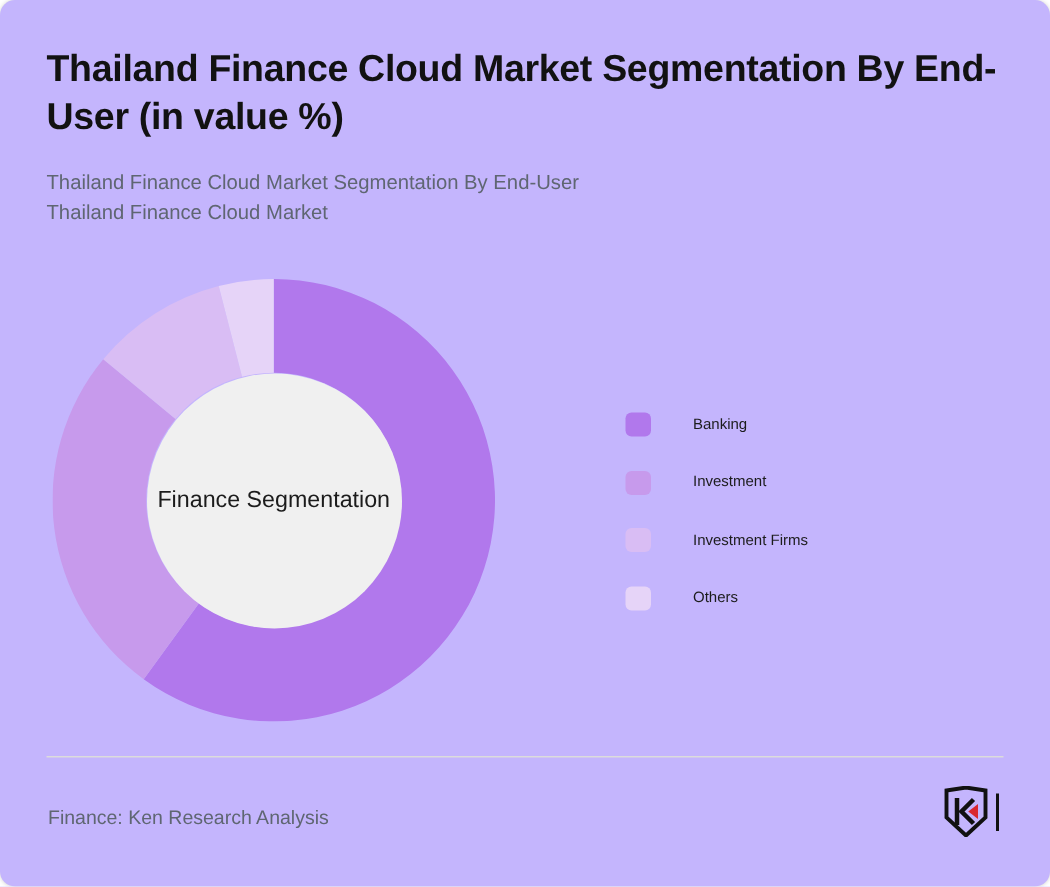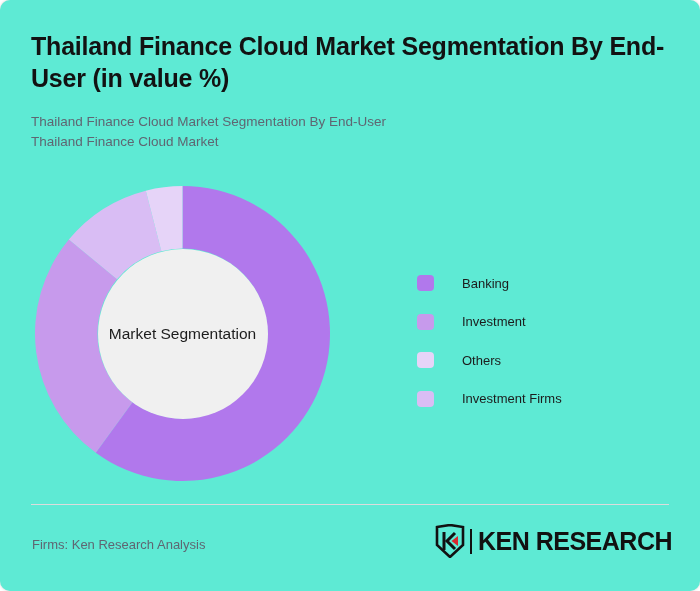--- a/index.html
+++ b/index.html
@@ -11,21 +11,21 @@
     width: 700px;
     height: 591px;
     font-family: "Liberation Sans", sans-serif;
     overflow: hidden;
   }
   .card {
     position: relative;
     width: 700px;
     height: 591px;
     box-sizing: border-box;
-    background: #5eead4;
+    background: #c4b5fd;
     border-radius: 10px;
     box-shadow: 0 0 3px rgba(0,0,0,0.18);
     overflow: hidden;
   }
   .card-inner {
     position: absolute;
     left: 0; top: 0;
     width: 700px;
     height: 591px;
   }
@@ -99,21 +99,21 @@
     height: 38.5px;
   }
   .legend-swatch {
     width: 17px;
     height: 16px;
     border-radius: 4px;
     flex: 0 0 auto;
   }
   .legend-label {
     margin-left: 28px;
-    font-size: 13px;
+    font-size: 10px;
     color: #1c1c1c;
     white-space: nowrap;
   }
   
   .footer-divider {
     position: absolute;
     left: 31px;
     top: 504px;
     width: 638px;
     height: 1px;
@@ -167,52 +167,51 @@
     </div>
 
     <div class="donut-wrap">
       <svg class="donut" id="donut-svg" viewBox="0 0 295 295">
           <path d="M 147.5 0 A 147.5 147.5 0 1 1 60.80167528686023 266.8300066703048 L 97.53825355513979 216.26644452187054 A 85 85 0 1 0 147.5 62.5 Z" fill="#b178ec"></path>
           <path d="M 60.80167528686023 266.8300066703048 A 147.5 147.5 0 0 1 33.84929669057112 53.47996151206823 L 82.00637436405793 93.31896087136136 A 85 85 0 0 0 97.53825355513979 216.26644452187054 Z" fill="#c79aec"></path>
           <path d="M 33.84929669057112 53.47996151206823 A 147.5 147.5 0 0 1 110.81824164318397 4.63398373352689 L 126.36135959098738 65.17043130406635 A 85 85 0 0 0 82.00637436405793 93.31896087136136 Z" fill="#d9bdf4"></path>
           <path d="M 110.81824164318397 4.63398373352689 A 147.5 147.5 0 0 1 147.49999999999997 0 L 147.49999999999997 62.5 A 85 85 0 0 0 126.36135959098738 65.17043130406635 Z" fill="#e6d4f8"></path>
         </svg>
       <div class="donut-hole">
-        <div class="donut-center-label">Market Segmentation</div>
+        <div class="donut-center-label">Finance Segmentation</div>
       </div>
     </div>
 
     <div class="legend" id="legend">
         <div class="legend-item">
           <span class="legend-swatch" style="background: rgb(177, 120, 236);"></span>
           <span class="legend-label">Banking</span>
         </div>
         <div class="legend-item">
           <span class="legend-swatch" style="background: rgb(199, 154, 236);"></span>
           <span class="legend-label">Investment</span>
         </div>
         <div class="legend-item">
+          <span class="legend-swatch" style="background: rgb(217, 189, 244);"></span>
+          <span class="legend-label">Investment Firms</span>
+        </div>
+        <div class="legend-item">
           <span class="legend-swatch" style="background: rgb(230, 212, 248);"></span>
           <span class="legend-label">Others</span>
         </div>
-        <div class="legend-item">
-          <span class="legend-swatch" style="background: rgb(217, 189, 244);"></span>
-          <span class="legend-label">Investment Firms</span>
-        </div>
       </div>
 
     <div class="footer-divider"></div>
 
-    <div class="source-text">Firms: Ken Research Analysis</div>
+    <div class="source-text">Finance: Ken Research Analysis</div>
 
     <div class="logo">
       <svg class="logo-mark" viewBox="0 0 30 34">
         <path d="M2 3 L15 1 L28 3 L28 21 L15 33 L2 21 Z" fill="none" stroke="#111111" stroke-width="2.6"></path>
         <path d="M9 8 L9 26" stroke="#111111" stroke-width="3" fill="none"></path>
         <path d="M20 9 L12 17 L20 25" stroke="#111111" stroke-width="3" fill="none"></path>
         <path d="M23 12 L23 22 L16.5 17 Z" fill="#d9272e"></path>
       </svg>
       <div class="logo-bar"></div>
-      <div class="logo-text">KEN RESEARCH</div>
     </div>
 
   </div>
 </div>
 
 </body></html>

